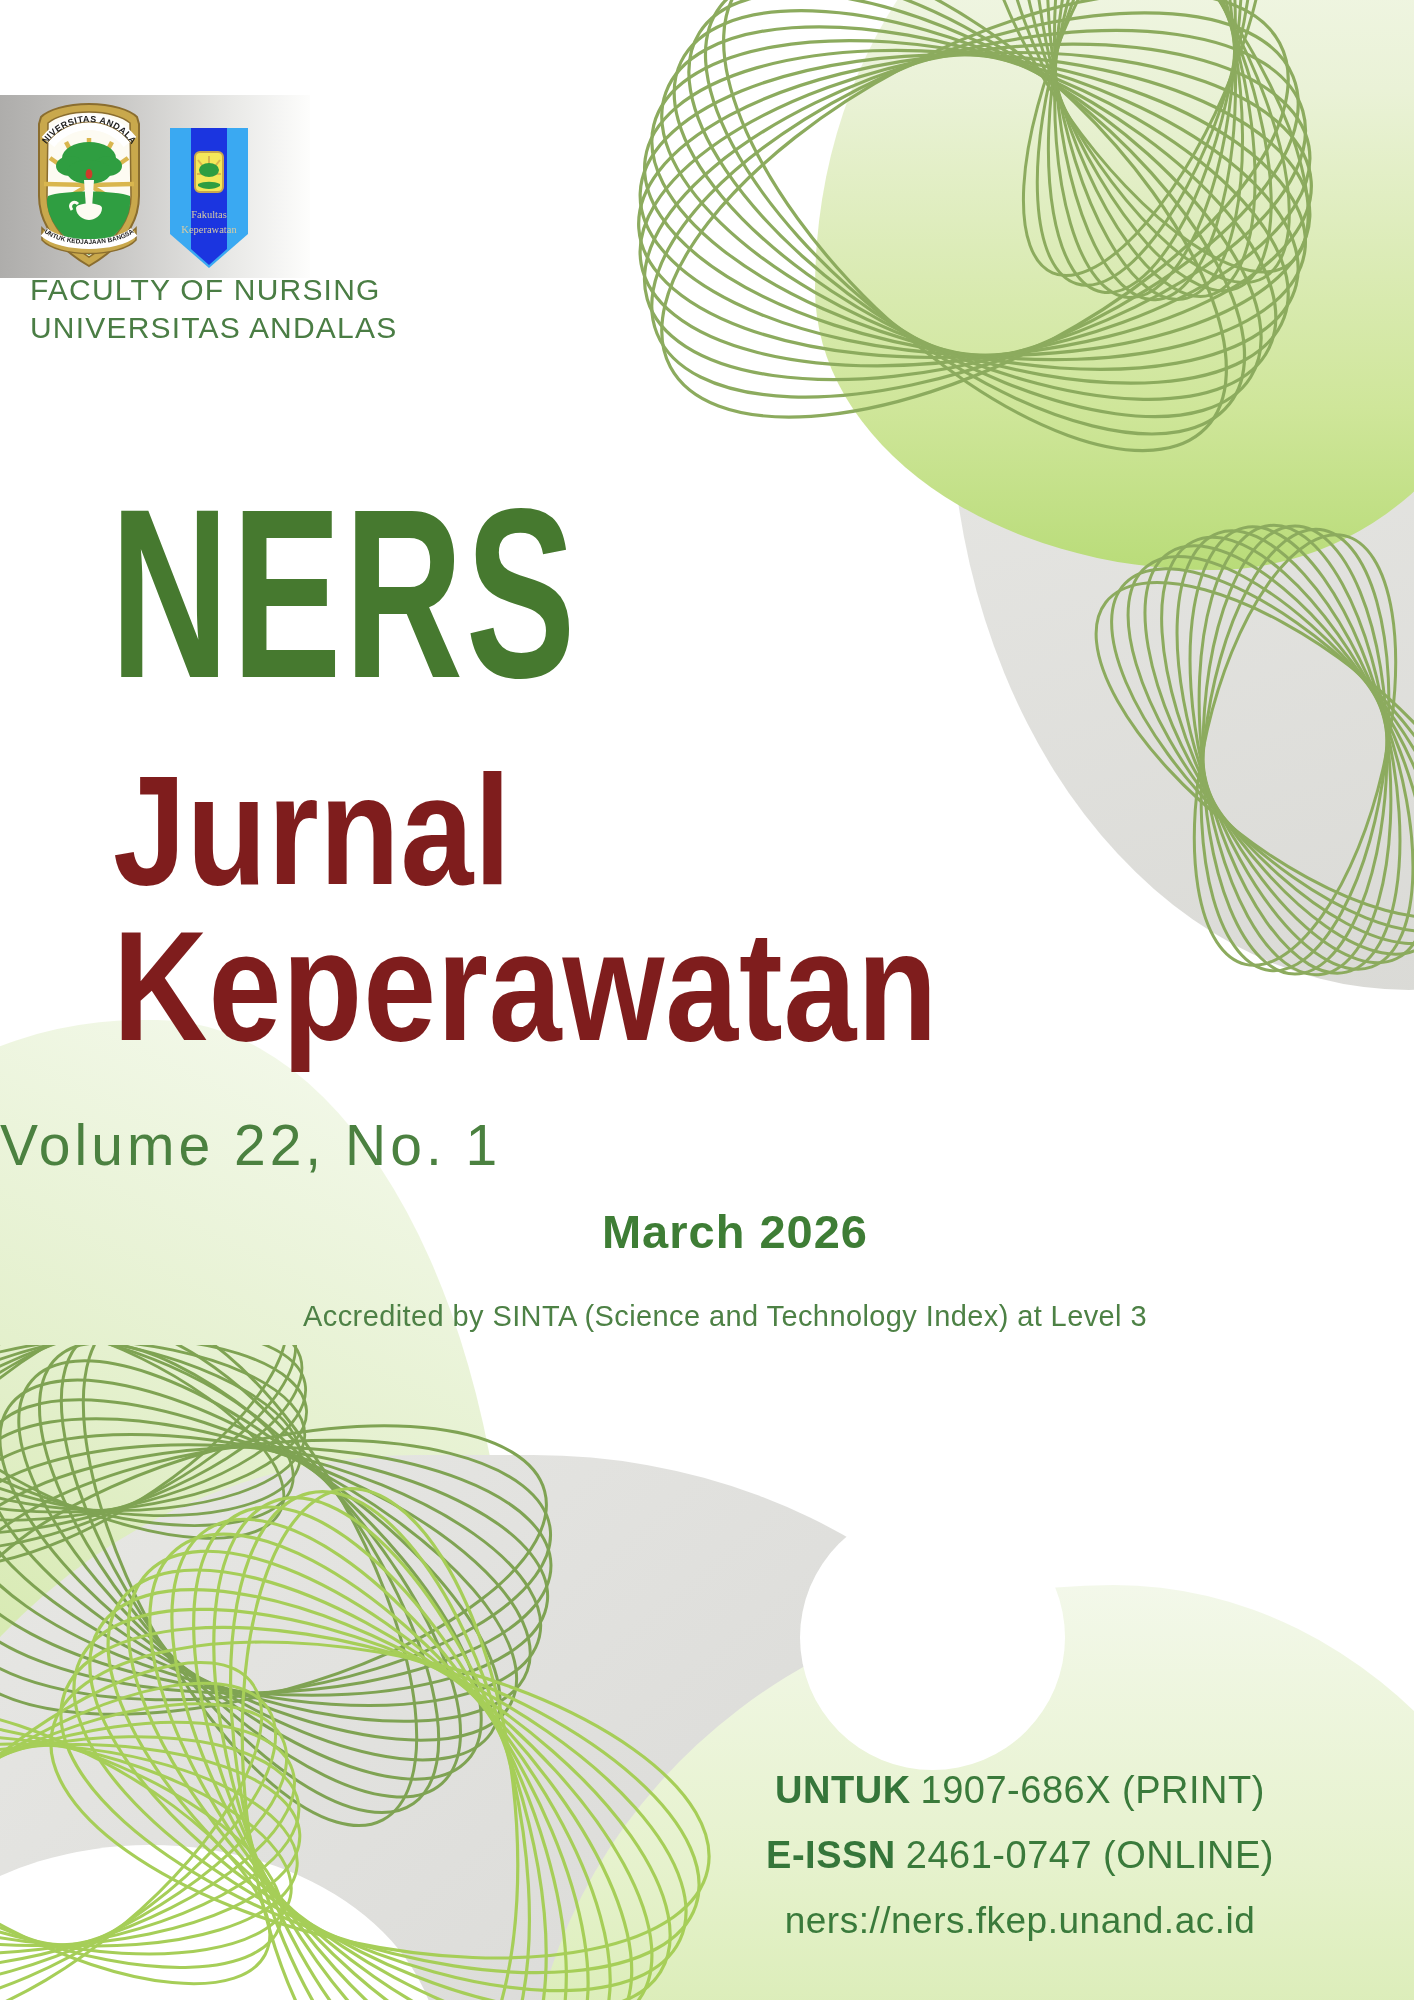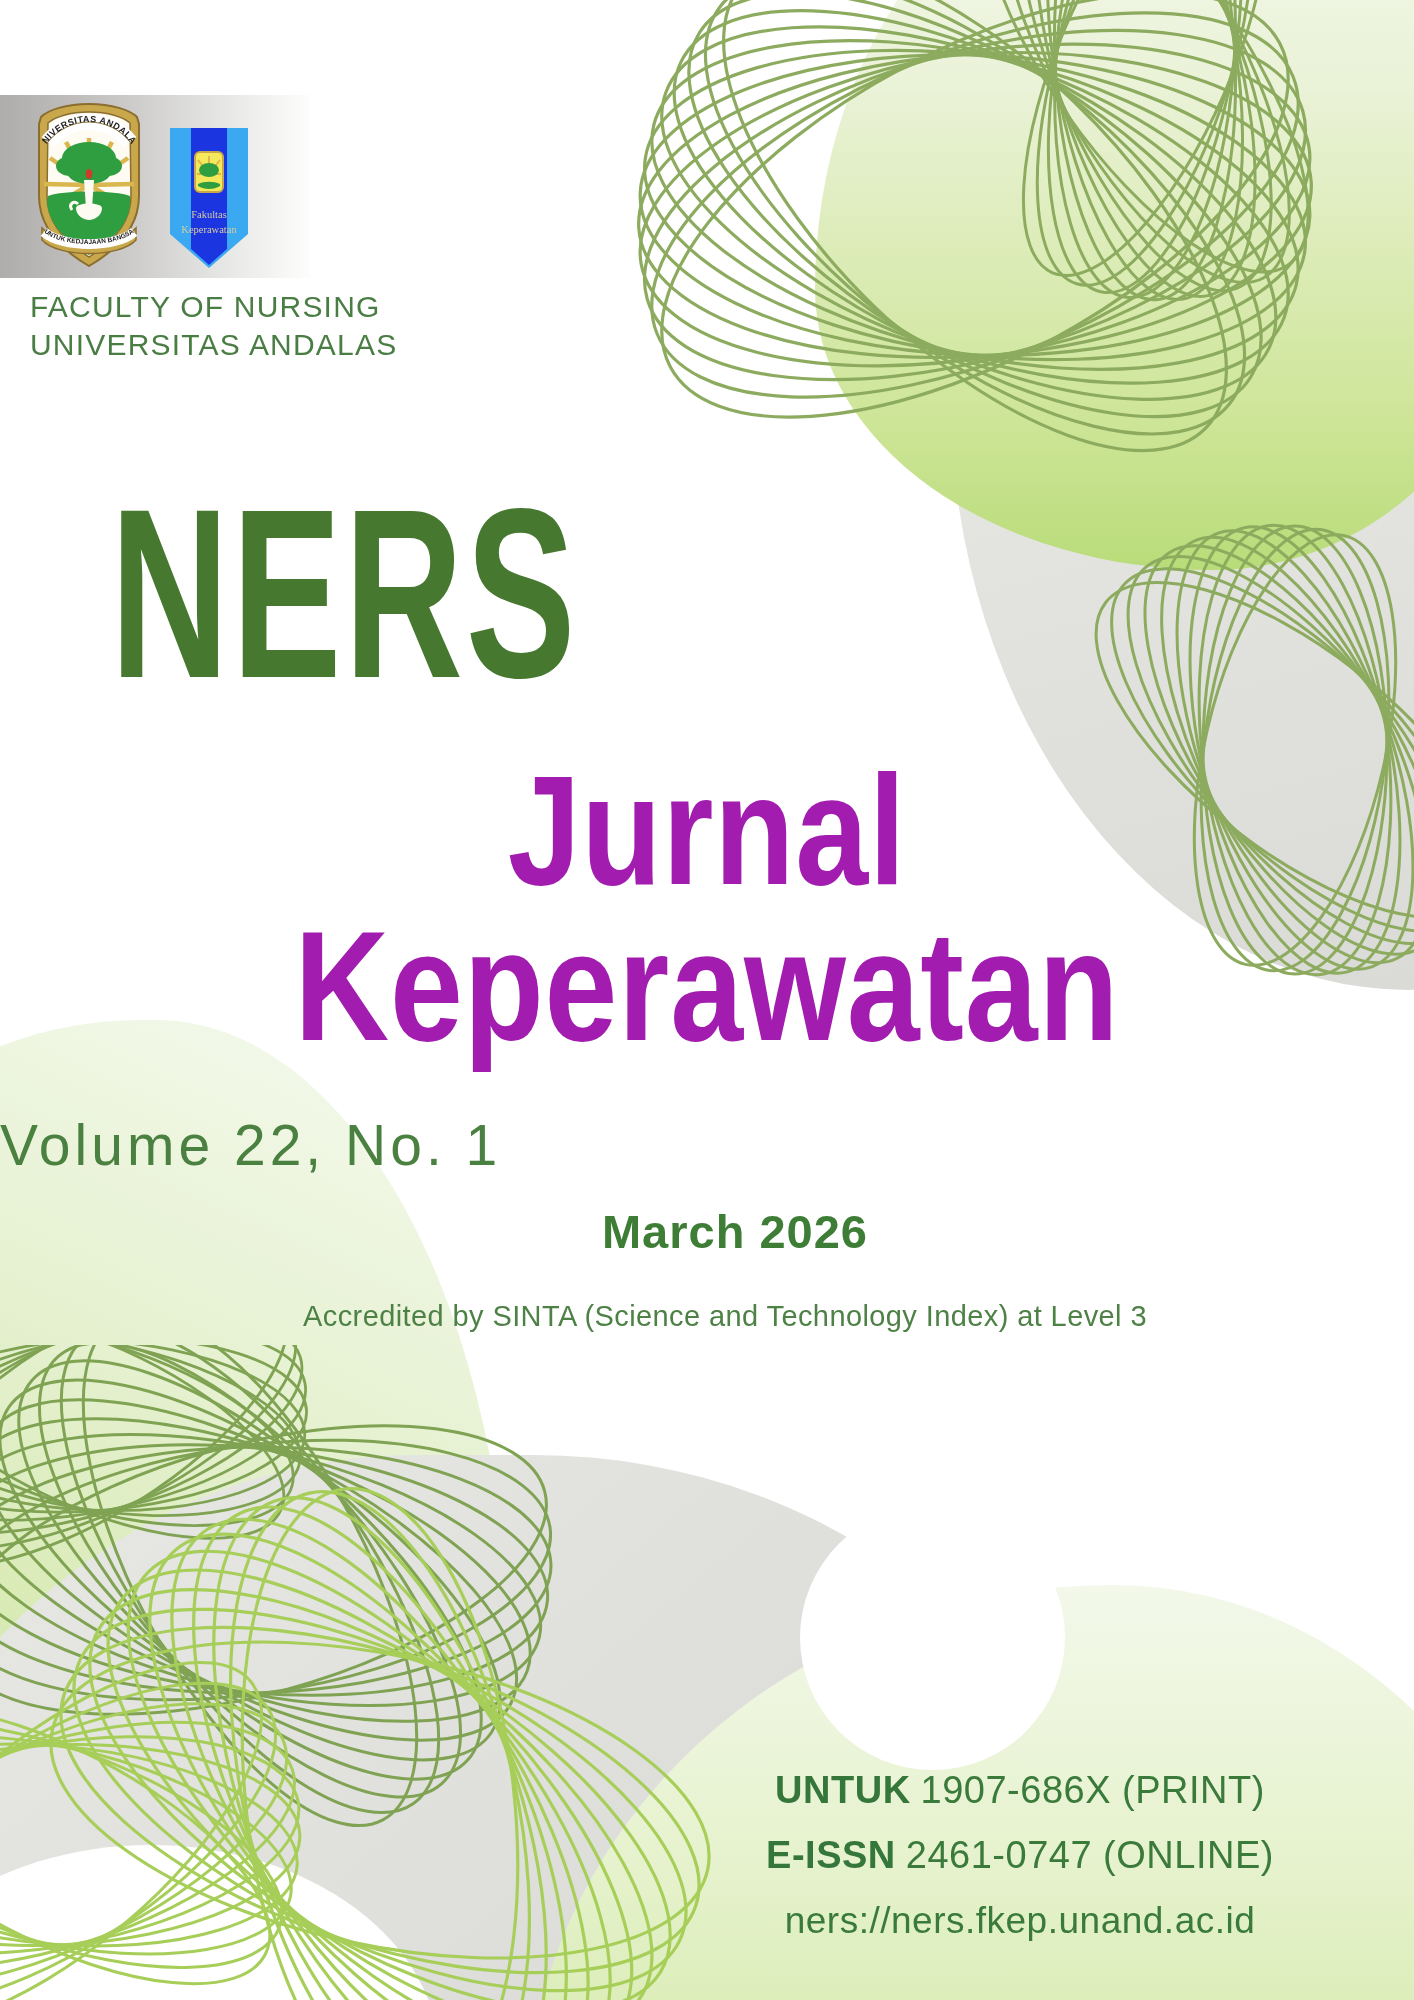--- a/index.html
+++ b/index.html
@@ -49,31 +49,31 @@
   
   .logo-bar{
     position:absolute;left:0;top:95px;width:310px;height:183px;z-index:4;
     background:linear-gradient(90deg,#aeadab 0%,#c6c5c3 35%,#e9e9e7 75%,#fdfdfc 100%);
   }
   .crest{position:absolute;left:28px;top:5px;width:122px;height:173px;}
   .pennant{position:absolute;left:170px;top:33px;width:78px;height:140px;}
 
   
   .faculty{
-    position:absolute;left:30px;top:288px;z-index:5;
+    position:absolute;left:30px;top:271px;z-index:5;
     color:#4a7d44;font-size:30px;line-height:38px;font-weight:500;letter-spacing:1.2px;
   }
   .title-main{
     position:absolute;left:0;top:472px;width:100%;text-align:left;z-index:5;
     color:#46792f;font-size:242px;line-height:1;font-weight:700;margin:0;
   }
   .title-main .cond{display:inline-block;transform:scaleX(.68);transform-origin:center;letter-spacing:4px;}
   .title-sub{
-    position:absolute;left:0;top:752px;width:100%;text-align:center;z-index:5;
-    color:#a21caf;font-size:156px;line-height:1;font-weight:600;margin:0;
+    position:absolute;left:0;top:752px;width:100%;z-index:5;
+    color:#7f1d1d;font-size:156px;line-height:1;font-weight:600;margin:0;
   }
   .title-sub .cond{display:inline-block;transform:scaleX(.84);transform-origin:center;letter-spacing:1px;}
   .volume{
     position:absolute;left:0;top:1112px;width:100%;text-align:left;z-index:5;
     color:#4b8140;font-size:57px;letter-spacing:4px;font-weight:400;
   }
   .issue-date{
     position:absolute;left:0;top:1204px;width:100%;text-align:center;z-index:5;
     color:#3e7d35;font-size:47px;letter-spacing:1px;font-weight:700;margin-left:28px;
   }

